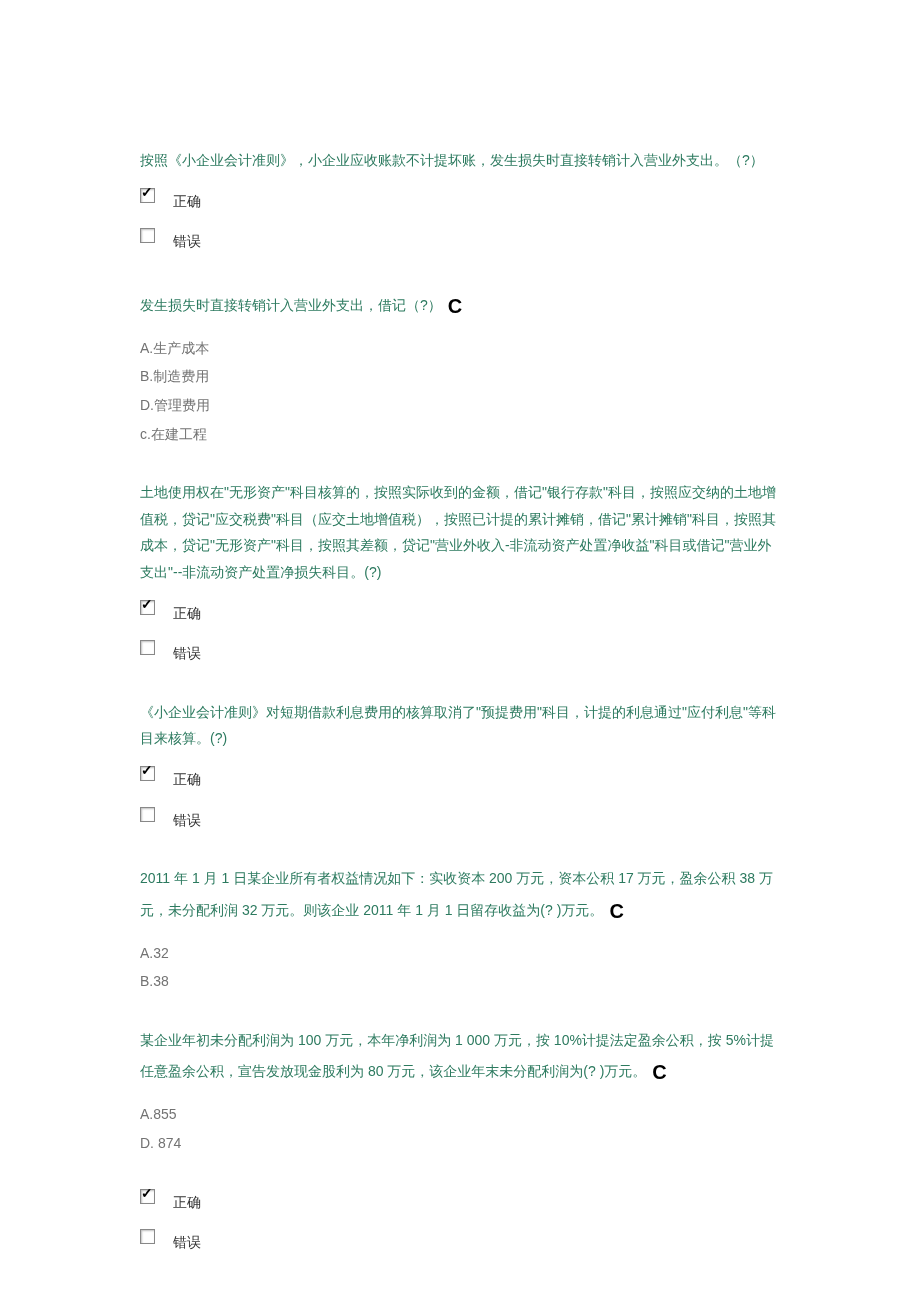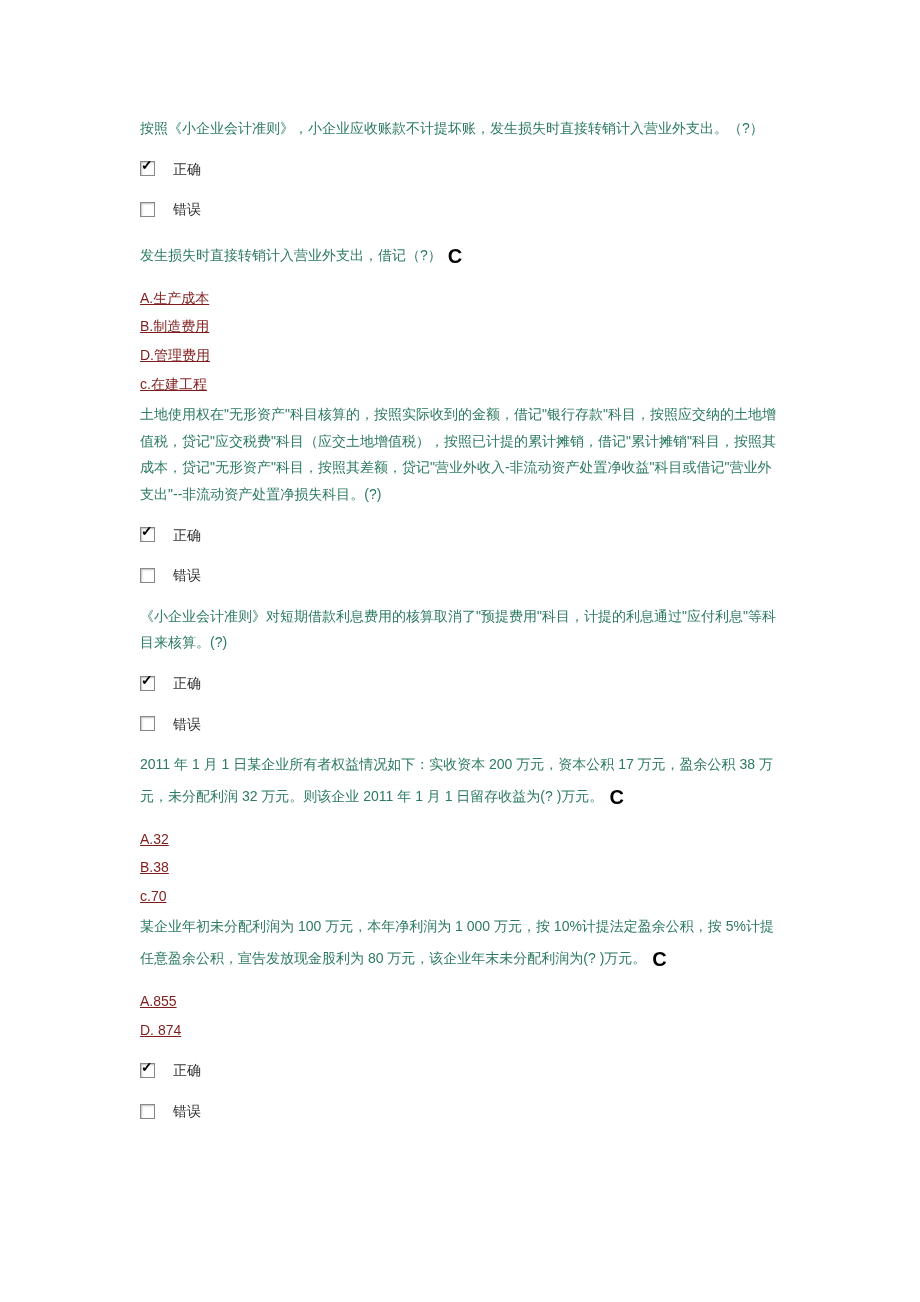--- a/index.html
+++ b/index.html
@@ -25,21 +25,21 @@
   .answer-letter {
     font-family: Arial, sans-serif;
     font-weight: bold;
     font-size: 20px;
     color: #000000;
     margin-left: 6px;
     vertical-align: middle;
   }
   .tf-row {
     display: flex;
-    align-items: center;
+    align-items: flex-start;
     margin: 14px 0;
   }
   .tf-checkbox {
     width: 13px;
     height: 13px;
     border: 1px solid #888888;
     background: #ffffff;
     box-shadow: inset 1px 1px 2px rgba(0,0,0,0.25);
     margin-right: 18px;
     position: relative;
@@ -53,26 +53,26 @@
     left: 0px;
     font-size: 14px;
     font-weight: bold;
     color: #000000;
     line-height: 1;
   }
   .tf-label {
     color: #333333;
   }
   .mc-option {
-    color: #7f1d1d;
+    color: #737373;
     margin: 2px 0;
-    text-decoration: underline;
   }
   .block {
     margin-bottom: 4px;
+    margin-top: 32px;
   }
 </style>
 </head>
 <body>
 
 <div class="content" id="root">
     <div class="block">
       <div class="question-text">按照《小企业会计准则》，小企业应收账款不计提坏账，发生损失时直接转销计入营业外支出。（?）</div>
       <div class="tf-row">
         <span class="tf-checkbox checked"></span>
@@ -109,21 +109,20 @@
       </div>
       <div class="tf-row">
         <span class="tf-checkbox"></span>
         <span class="tf-label">错误</span>
       </div>
     </div>
     <div class="block">
       <div class="question-text with-answer"><span>2011 年 1 月 1 日某企业所有者权益情况如下：实收资本 200 万元，资本公积 17 万元，盈余公积 38 万元，未分配利润 32 万元。则该企业 2011 年 1 月 1 日留存收益为(? )万元。</span><span class="answer-letter">C</span></div>
       <div class="mc-option">A.32</div>
       <div class="mc-option">B.38</div>
-      <div class="mc-option">c.70</div>
     </div>
     <div class="block">
       <div class="question-text with-answer"><span>某企业年初未分配利润为 100 万元，本年净利润为 1 000 万元，按 10%计提法定盈余公积，按 5%计提任意盈余公积，宣告发放现金股利为 80 万元，该企业年末未分配利润为(? )万元。</span><span class="answer-letter">C</span></div>
       <div class="mc-option">A.855</div>
       <div class="mc-option">D. 874</div>
     </div>
     <div class="block">
       <div class="tf-row">
         <span class="tf-checkbox checked"></span>
         <span class="tf-label">正确</span>

